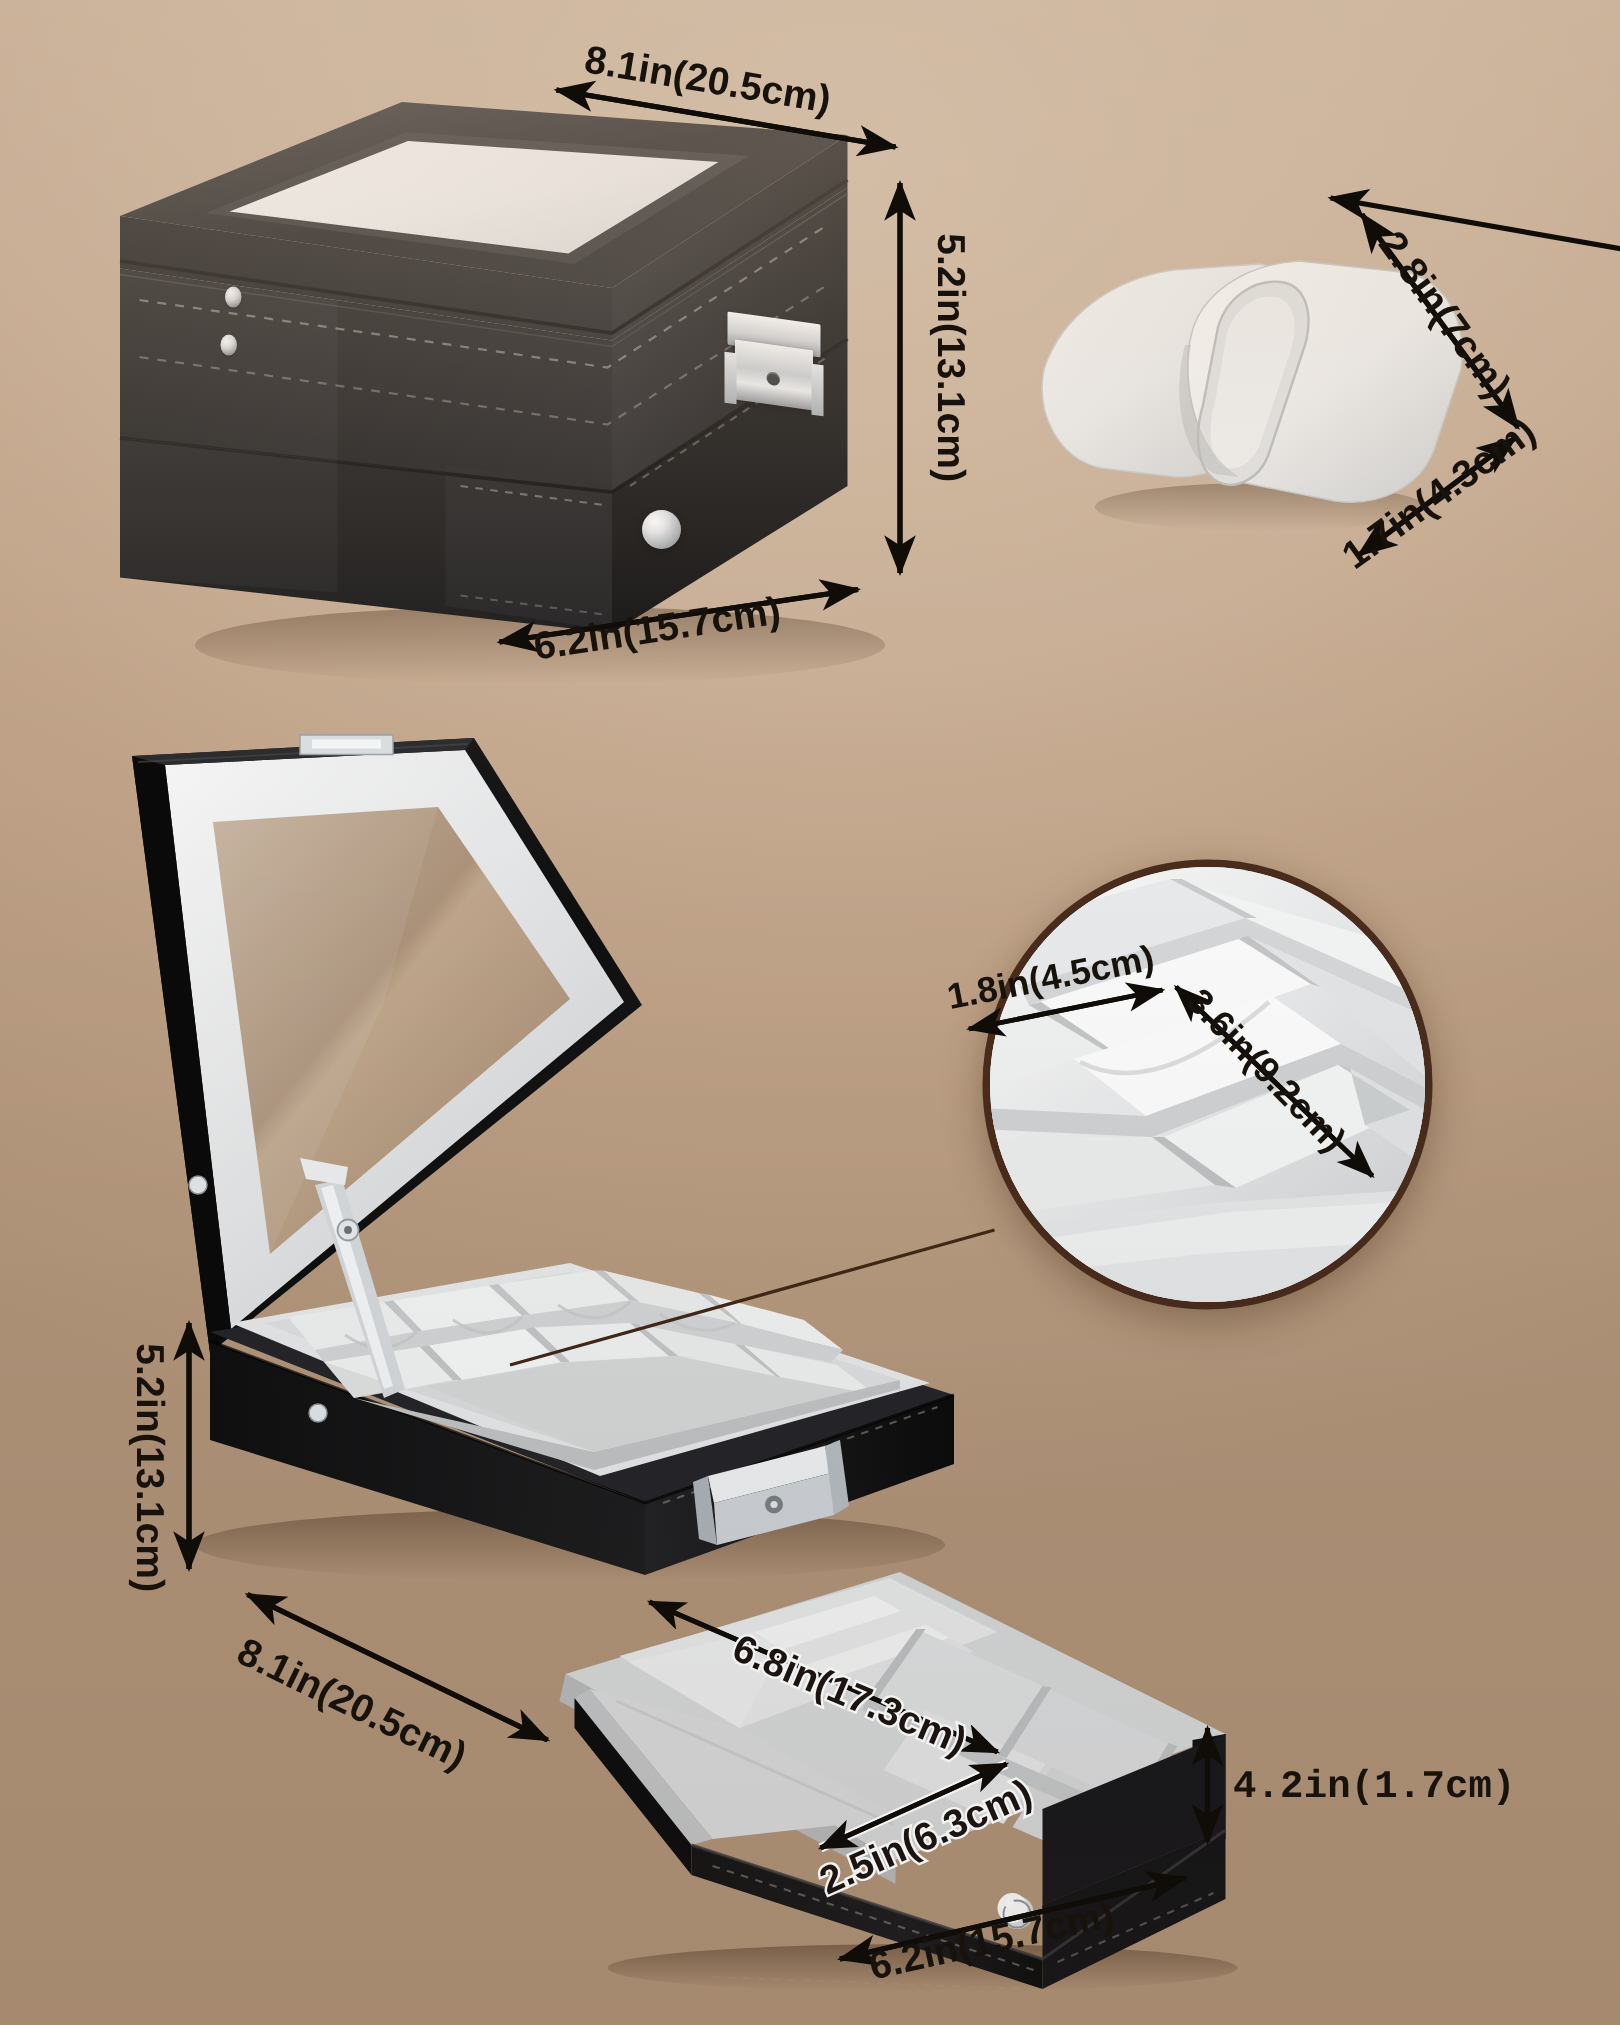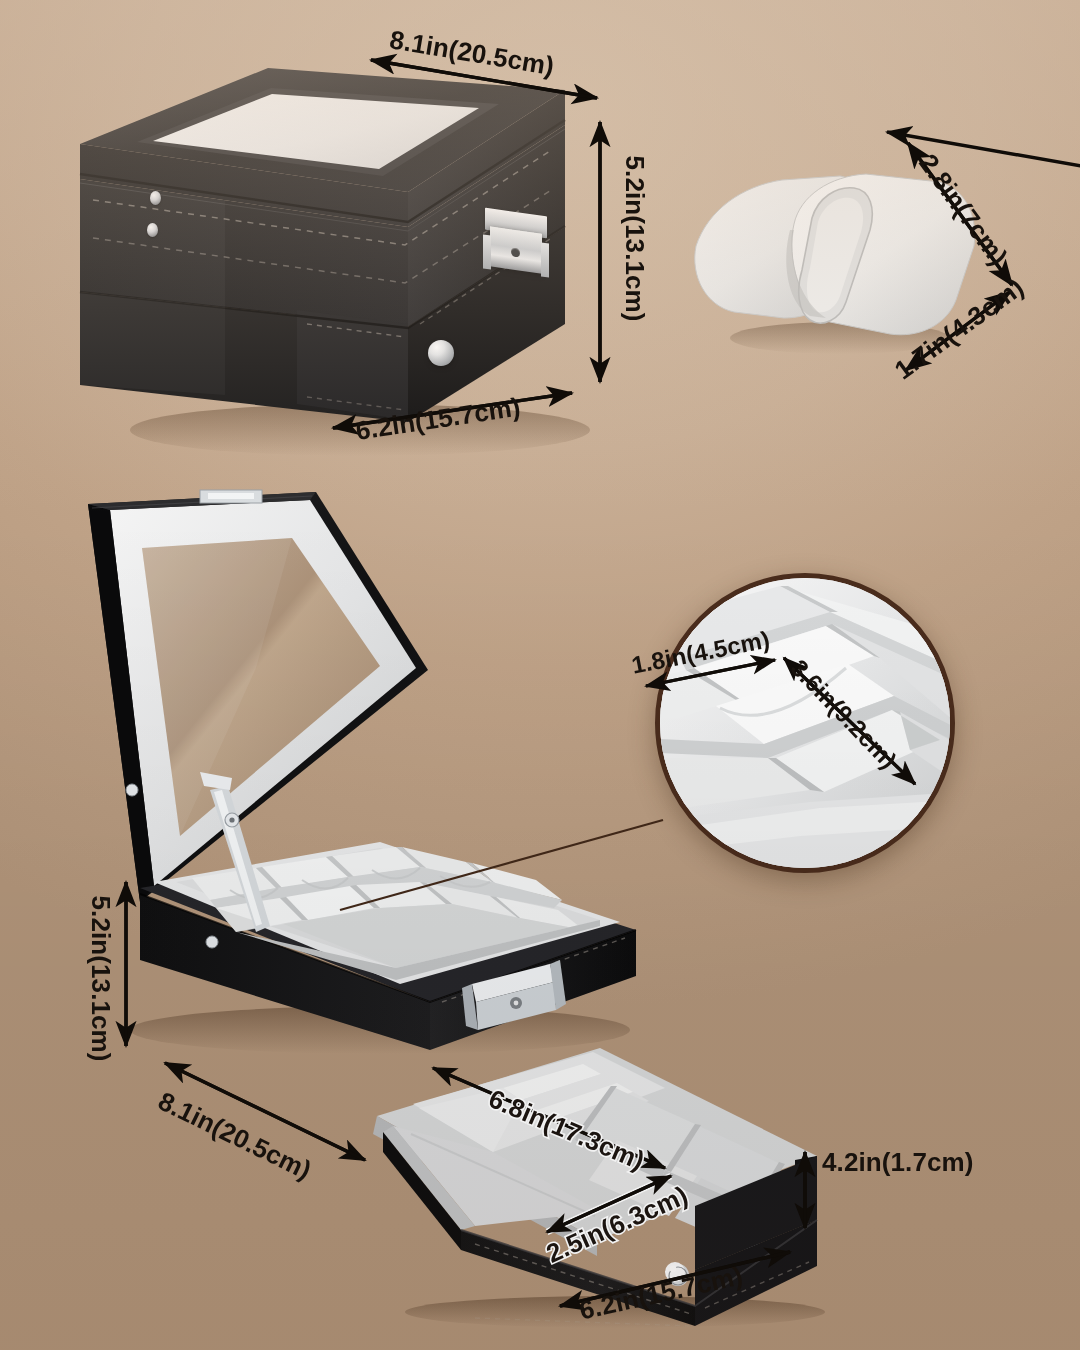--- a/index.html
+++ b/index.html
@@ -536,17 +536,17 @@
   <div class="lbl" style="left:795px; top:650px; transform:rotate(46deg); font-size:24px; z-index:8;">3.6in(9.2cm)</div>
 
   <div class="lbl" style="left:100px; top:880px; transform:rotate(90deg); z-index:8;">5.2in(13.1cm)</div>
 
   <div class="lbl" style="left:160px; top:1084px; transform:rotate(26deg); z-index:8;">8.1in(20.5cm)</div>
 
   <div class="lbl outline" style="left:490px; top:1082px; transform:rotate(23deg); z-index:8;">6.8in(17.3cm)</div>
 
   <div class="lbl outline" style="left:548px; top:1240px; transform:rotate(-24deg); z-index:8;">2.5in(6.3cm)</div>
 
-  <div class="lbl" style="left:822px; top:1147px; z-index:8;">4.2in(1.7cm)</div>
+  <div class="lbl" style="left:822px; top:1176px; z-index:8;font-family:Liberation Mono, monospace;">4.2in(1.7cm)</div>
 
   <div class="lbl" style="left:580px; top:1296px; transform:rotate(-12.5deg); z-index:8;">6.2in(15.7cm)</div>
 
 </div>
 
 </body></html>

